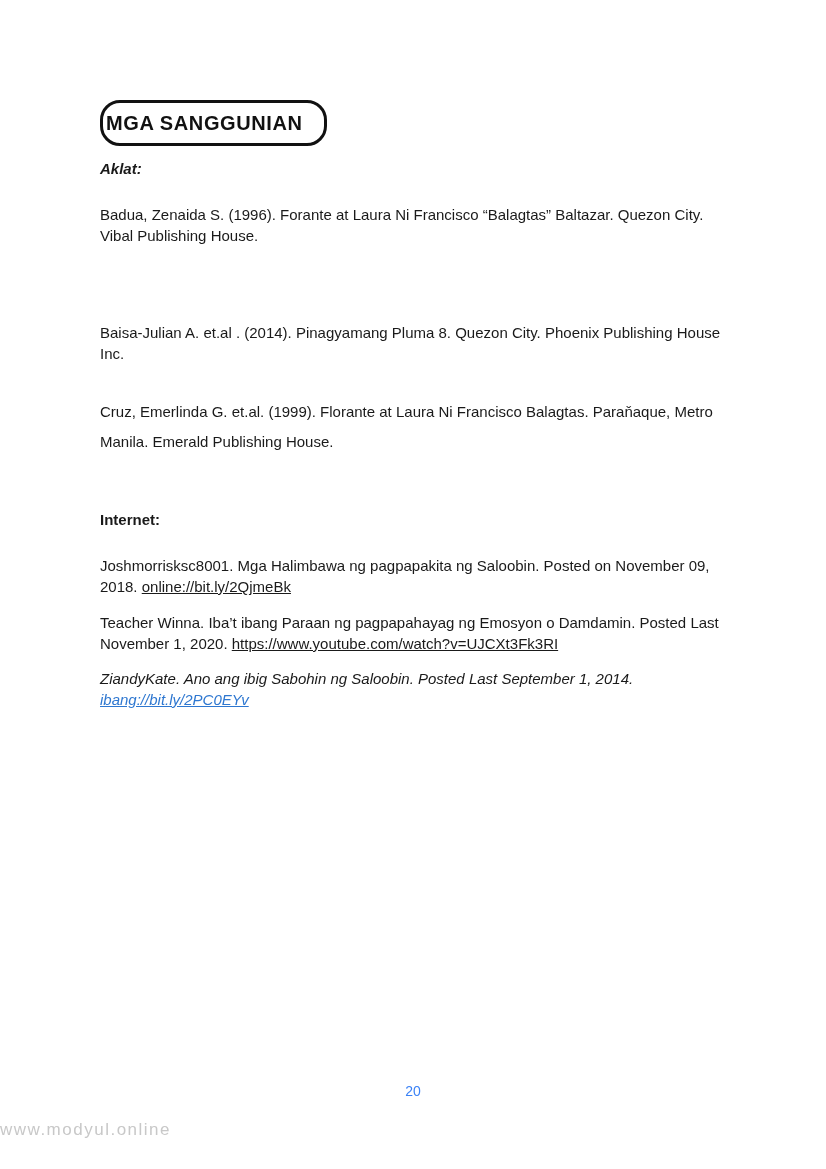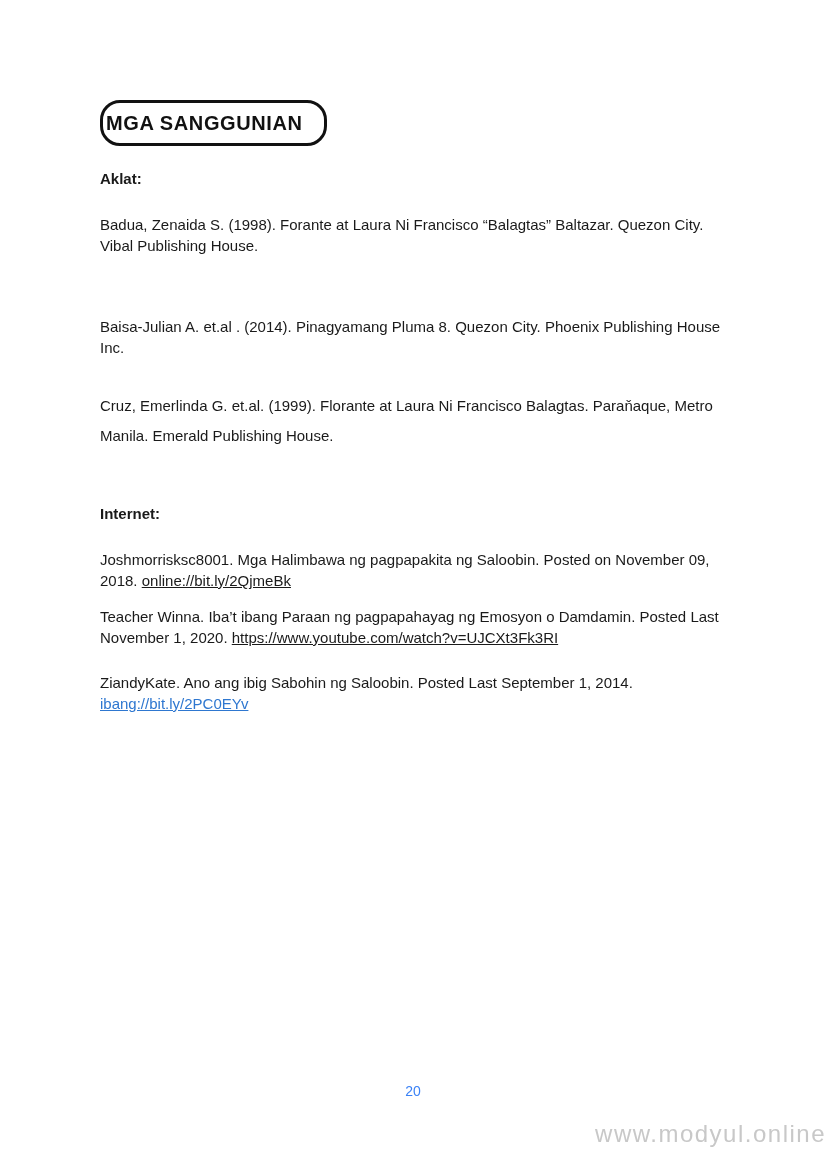--- a/index.html
+++ b/index.html
@@ -51,61 +51,61 @@
     text-decoration: underline;
     cursor: pointer;
   }
   .link-black {
     color: #1a1a1a;
   }
   .link-blue {
     color: #2e77d0;
   }
   
-  .mt-14 { margin-top: 24px; }
+  .mt-14 { margin-top: 14px; font-style: italic; }
   .mt-15 { margin-top: 15px; }
   .mt-26 { margin-top: 26px; }
   .mt-33 { margin-top: 33px; }
-  .mt-48 { margin-top: 60px; }
+  .mt-48 { margin-top: 76px; }
   .mt-54 { margin-top: 54px; }
   .page-number {
     position: absolute;
     top: 1083px;
     left: 0;
     width: 100%;
     text-align: center;
     font-size: 14px;
     color: #3b82f6;
   }
   .watermark {
     position: absolute;
     top: 1120px;
     left: 0;
     width: 100%;
-    text-align: right;
-    font-size: 24px;
+    text-align: left;
+    font-size: 17px;
     letter-spacing: 1.5px;
     color: #c8c8c8;
   }
 </style>
 </head>
 <body>
 
 <div class="page">
   <div class="content">
 
     <div class="title-box">
       <span>MGA SANGGUNIAN</span>
     </div>
 
     
     <p class="section-heading mt-14">Aklat:</p>
 
     <p class="entry mt-26">
-      <span>Badua, Zenaida S. (1998). Forante at Laura Ni Francisco “Balagtas” Baltazar. Quezon City. Vibal Publishing House.</span>
+      <span>Badua, Zenaida S. (1996). Forante at Laura Ni Francisco “Balagtas” Baltazar. Quezon City. Vibal Publishing House.</span>
     </p>
 
     <p class="entry mt-48">
       <span>Baisa-Julian A. et.al . (2014).  Pinagyamang Pluma 8. Quezon City. Phoenix Publishing House Inc.</span>
     </p>
 
     <p class="entry spaced mt-33">
       <span>Cruz, Emerlinda G. et.al. (1999). Florante at Laura Ni Francisco Balagtas. Paraňaque, Metro Manila. Emerald Publishing House.</span>
     </p>
 

